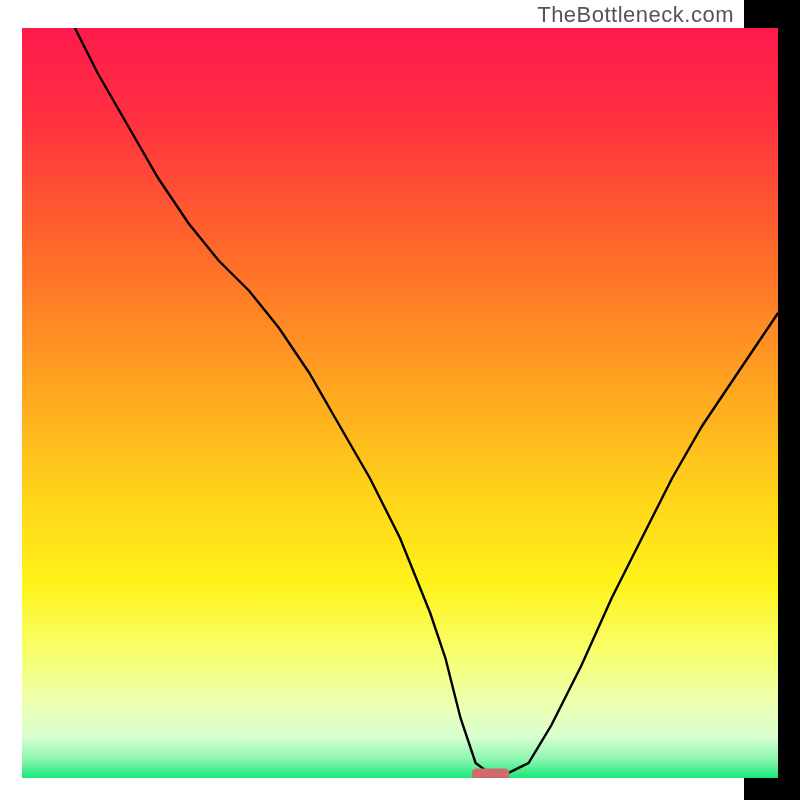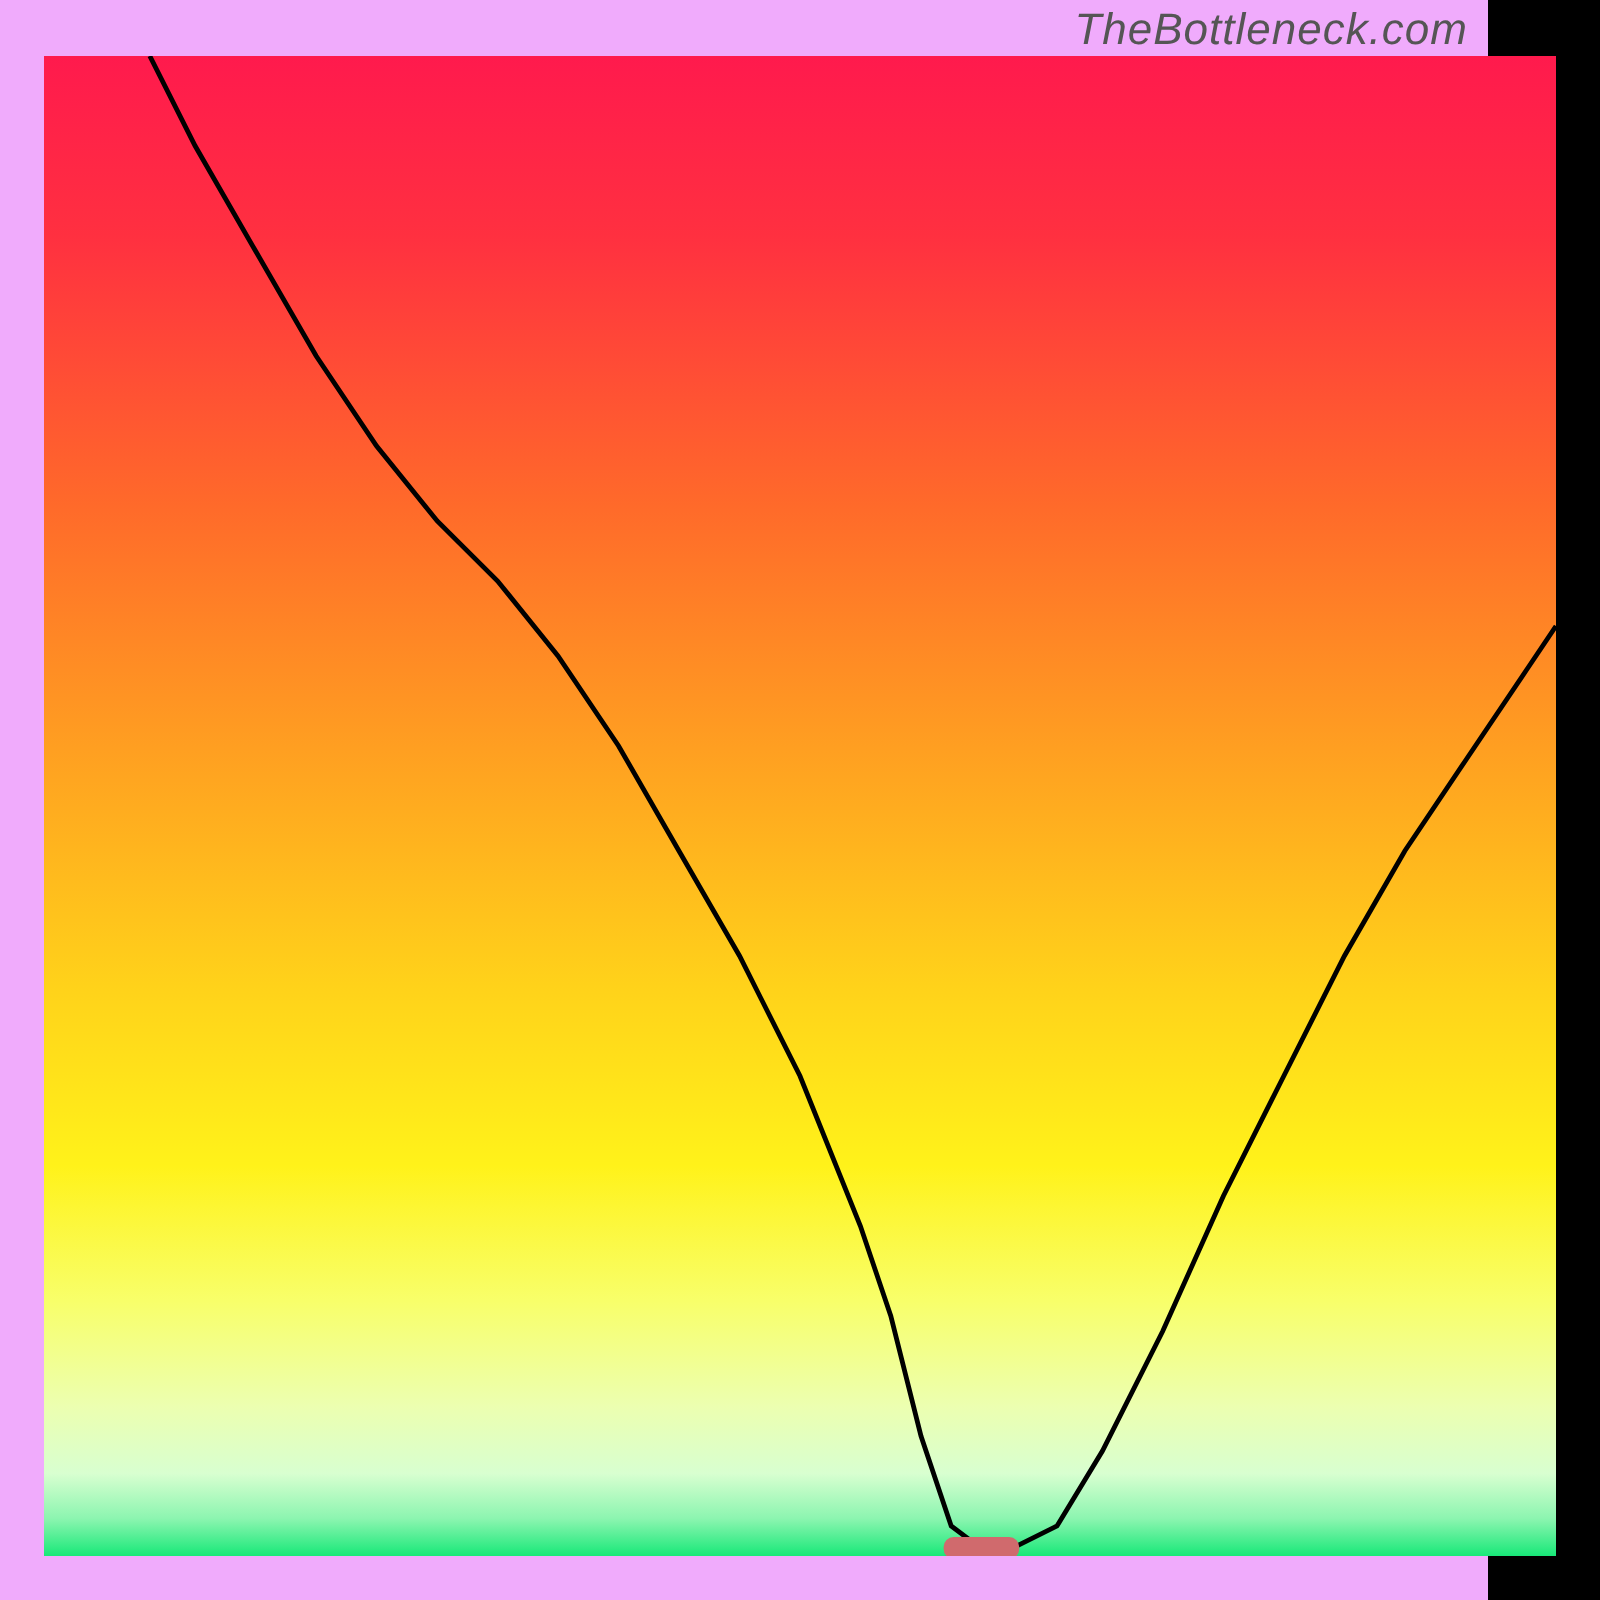--- a/index.html
+++ b/index.html
@@ -8,22 +8,21 @@
     width: 800px;
     height: 800px;
     background: #000;
     overflow: hidden;
     font-family: Arial, Helvetica, sans-serif;
   }
   .frame {
     position: relative;
     width: 744px;
     height: 800px;
-    background: #f0abfc;
-    font-style: italic;
+    background: #ffffff;
   }
   .watermark {
     position: absolute;
     top: 2px;
     right: 10px;
     color: #555;
     font-size: 22px;
     font-weight: 500;
     letter-spacing: 0.5px;
     z-index: 10;

